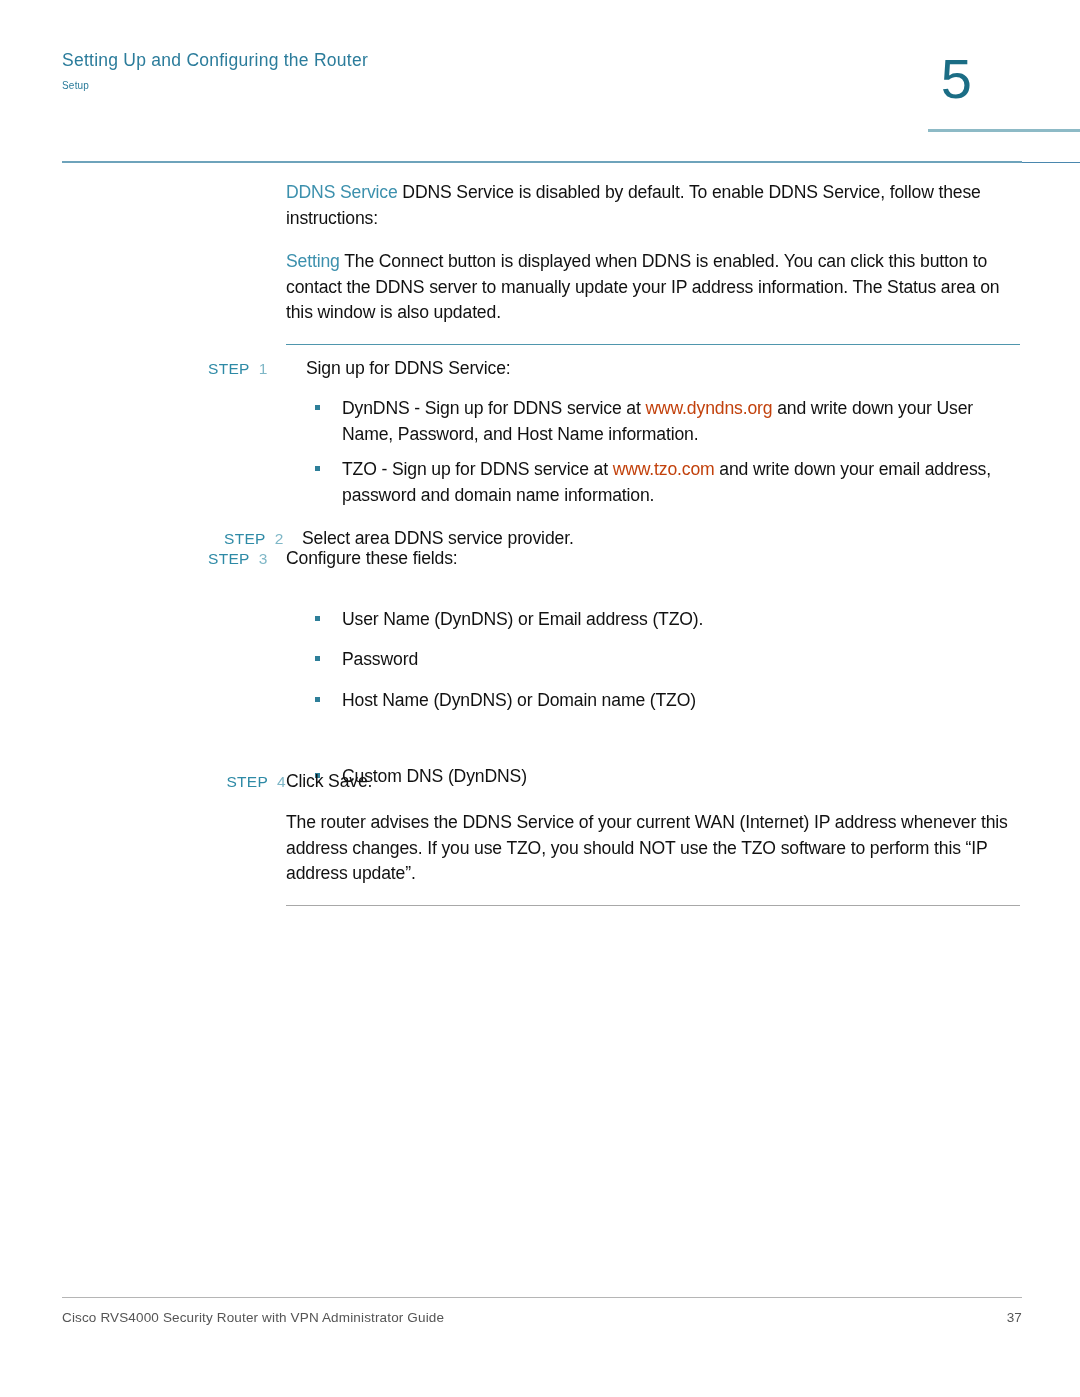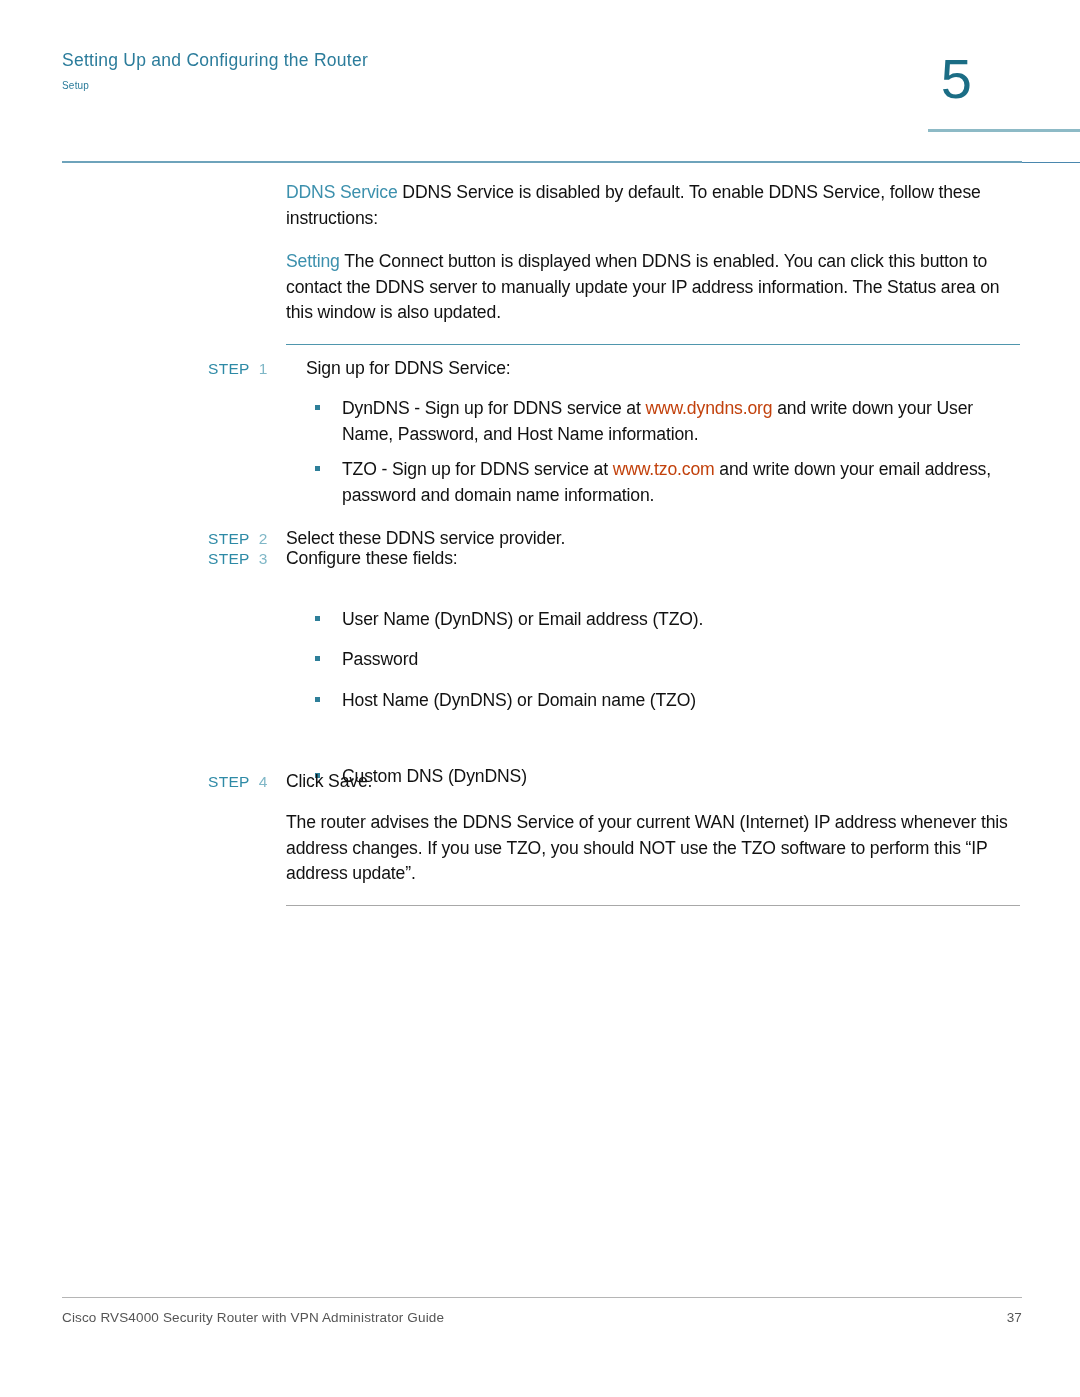--- a/index.html
+++ b/index.html
@@ -234,23 +234,23 @@
   <div class="bullet" style="top:396px;">
     <div class="bullet-dot"><span class="sq"></span></div>
     <div class="bullet-text"><span>DynDNS - Sign up for DDNS service at </span><a class="link" href="#">www.dyndns.org</a><span> and write down your User Name, Password, and Host Name information.</span></div>
   </div>
 
   <div class="bullet" style="top:457px;">
     <div class="bullet-dot"><span class="sq"></span></div>
     <div class="bullet-text"><span>TZO - Sign up for DDNS service at </span><a class="link" href="#">www.tzo.com</a><span> and write down your email address, password and domain name information.</span></div>
   </div>
 
-  <div class="step" style="top:526px;">
+  <div class="step" style="top:526px;margin-left:16px;">
     <div class="step-label"><span>STEP</span><span class="step-num">2</span></div>
-    <div class="step-text">Select these DDNS service provider.</div>
+    <div class="step-text">Select area DDNS service provider.</div>
   </div>
 
   <div class="step" style="top:546px;">
     <div class="step-label"><span>STEP</span><span class="step-num">3</span></div>
     <div class="step-text">Configure these fields:</div>
   </div>
 
   <div class="bullet" style="top:607px;">
     <div class="bullet-dot"><span class="sq"></span></div>
     <div class="bullet-text">User Name (DynDNS) or Email address (TZO).</div>
@@ -261,21 +261,21 @@
   </div>
   <div class="bullet" style="top:688px;">
     <div class="bullet-dot"><span class="sq"></span></div>
     <div class="bullet-text">Host Name (DynDNS) or Domain name (TZO)</div>
   </div>
   <div class="bullet" style="top:728px;margin-top:36px;">
     <div class="bullet-dot"><span class="sq"></span></div>
     <div class="bullet-text">Custom DNS (DynDNS)</div>
   </div>
 
-  <div class="step" style="top:769px;">
+  <div class="step" style="top:769px;text-align:right;">
     <div class="step-label"><span>STEP</span><span class="step-num">4</span></div>
     <div class="step-text">Click Save.</div>
   </div>
 
   <div class="content" style="top:810px;">
     <p class="body">The router advises the DDNS Service of your current WAN (Internet) IP address whenever this address changes. If you use TZO, you should NOT use the TZO software to perform this “IP address update”.</p>
   </div>
 
   <hr class="sep-gray" style="top:905px;">
 

